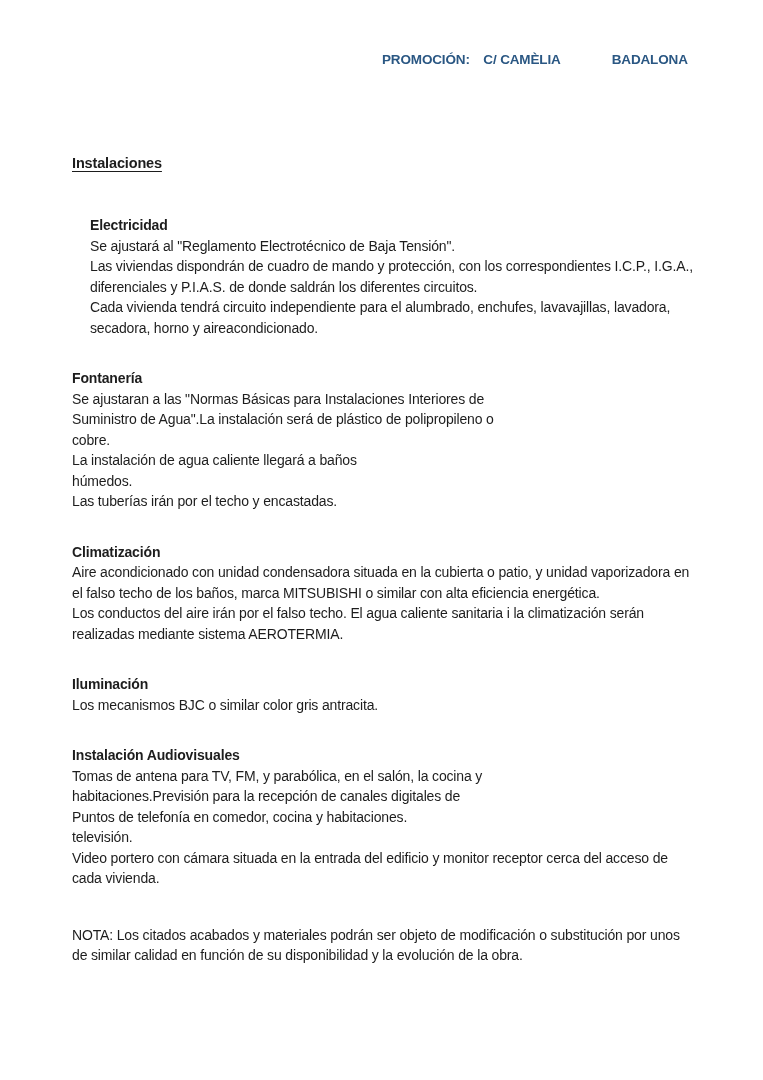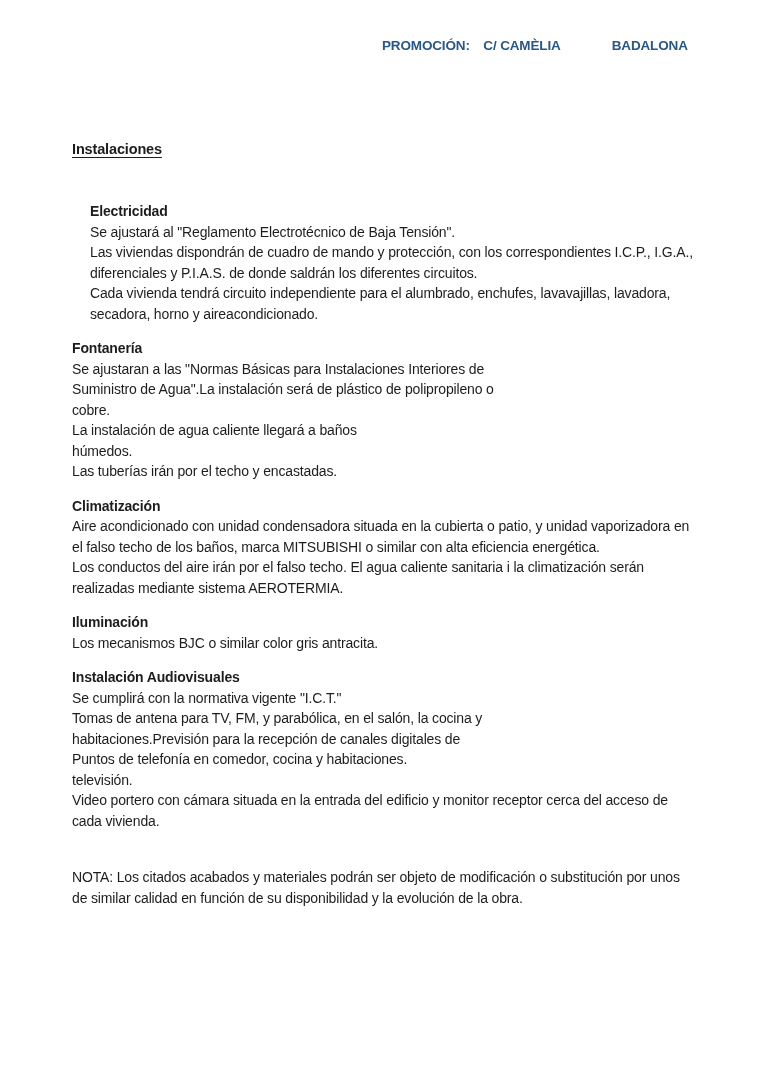--- a/index.html
+++ b/index.html
@@ -13,41 +13,41 @@
     height: 1080px;
     background: #ffffff;
     overflow: hidden;
     font-family: "Liberation Sans", sans-serif;
     color: #1d1d1d;
     font-size: 14px;
     letter-spacing: -0.15px;
     line-height: 20.5px;
   }
   .doc-header {
-    padding-top: 36px;
+    padding-top: 50px;
     padding-left: 382px;
     font-weight: bold;
     font-size: 13.5px;
     color: #2a5783;
     white-space: nowrap;
   }
   .doc-header .promo-value { margin-left: 10px; }
   .doc-header .city { margin-left: 48px; }
   .content {
     margin-left: 72px;
     margin-right: 50px;
   }
   .doc-title {
     margin-top: 82px;
     text-decoration: underline;
     text-underline-offset: 3px;
     font-size: 14.5px;
     font-weight: bold;
   }
-  .section { margin-top: 14px; }
+  .section { margin-top: 30px; }
   .section.first { margin-top: 42px; margin-left: 18px; }
   .section-heading {
     font-weight: bold;
   }
   .line {
     white-space: nowrap;
   }
   .note { margin-top: 36px; }
 </style>
 </head>
@@ -92,21 +92,20 @@
       <div class="line">realizadas mediante sistema AEROTERMIA.</div>
     </div>
 
     <div class="section">
       <div class="section-heading">Iluminación</div>
       <div class="line">Los mecanismos BJC o similar color gris antracita.</div>
     </div>
 
     <div class="section">
       <div class="section-heading">Instalación Audiovisuales</div>
-      <div class="line">Se cumplirá con la normativa vigente "I.C.T."</div>
       <div class="line">Tomas de antena para TV, FM, y parabólica, en el salón, la cocina y</div>
       <div class="line">habitaciones.Previsión para la recepción de canales digitales de</div>
       <div class="line">Puntos de telefonía en comedor, cocina y habitaciones.</div>
       <div class="line">televisión.</div>
       <div class="line">Video portero con cámara situada en la entrada del edificio y monitor receptor cerca del acceso de</div>
       <div class="line">cada vivienda.</div>
     </div>
 
     <div class="section note">
       <div class="line">NOTA: Los citados acabados y materiales podrán ser objeto de modificación o substitución por unos</div>

